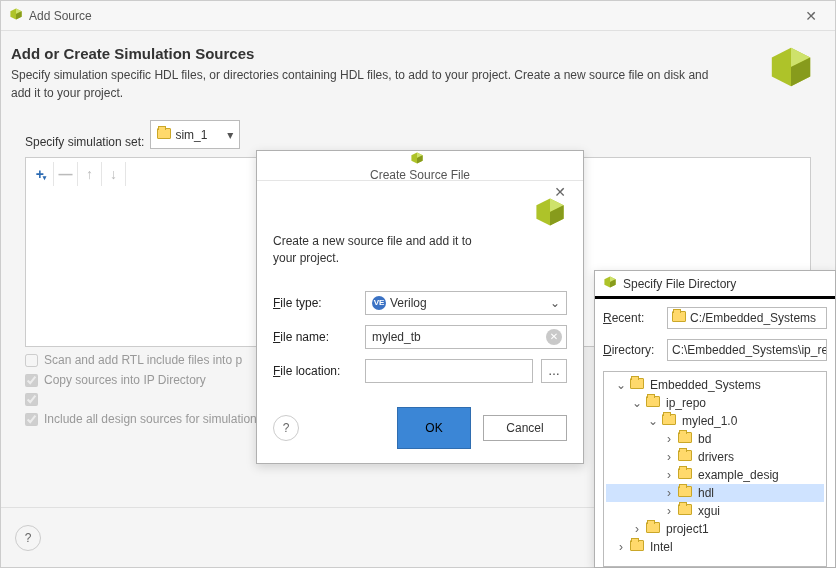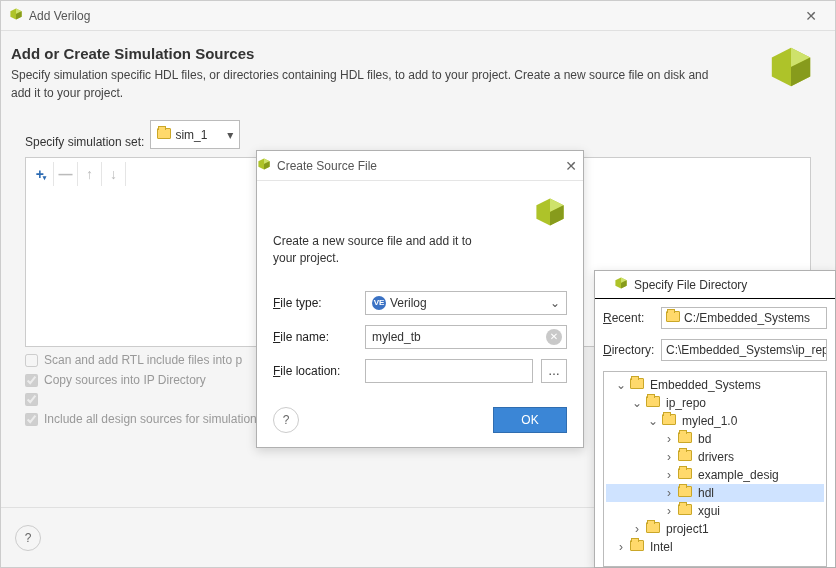--- a/index.html
+++ b/index.html
@@ -36,45 +36,45 @@
 .btn { min-width: 90px; height: 28px; border: 1px solid #aaa; background: #fdfdfd; display:inline-flex; align-items:center; justify-content:center; cursor:pointer; }
 .btn.dis { color: #aaa; border-color:#ccc; }
 
 
 .logo-svg polygon.a { fill:#cee26b; }
 .logo-svg polygon.b { fill:#879b1c; }
 .logo-svg polygon.c { fill:#aec329; }
 
 
 .dialog { position:absolute; left: 256px; top: 150px; width: 328px; background:#fff; border:1px solid #b0b0b0; box-shadow: 0 3px 10px rgba(0,0,0,.15); z-index: 10; }
-.dialog .dtitle { height: 30px; display:flex; align-items:center; padding: 0 0; border-bottom:1px solid #e5e5e5; }
+.dialog .dtitle { height: 30px; display:flex; align-items:center; padding: 0 11px; border-bottom:1px solid #e5e5e5;flex-direction:column; }
 .dialog .dtitle .title { color:#555; }
 .dialog .dclose { margin-left:auto; color:#666; font-size:14px; padding: 2px 6px; cursor:pointer; }
 .dialog .dbody { padding: 14px 16px 14px 16px; }
 .dialog .desc { color:#333; max-width: 220px; line-height:1.4;margin-top:38px; }
 .dialog .corner-logo { float:right; margin-left:8px; }
 .form { margin-top: 24px; }
 .frow { display:flex; align-items:center; gap:8px; margin-bottom:10px; }
 .flabel { width: 84px; color:#222; }
 .flabel .u { text-decoration: underline; }
 .finput { flex:1; height:24px; border:1px solid #bbb; background:#fff; padding:0 6px; display:flex; align-items:center; position:relative; }
 .finput.select { justify-content:space-between; }
 .finput .chev { color:#555; }
 .clearx { position:absolute; right:4px; top:3px; width:16px; height:16px; border-radius:50%; background:#c9c9c9; color:#fff; display:flex; align-items:center; justify-content:center; font-size:10px; }
 .browse { width:26px; height:24px; border:1px solid #bbb; background:#fff; display:flex; align-items:center; justify-content:center; }
 .dialog .dfoot { display:flex; align-items:center; gap:12px; padding: 0 16px 14px 16px; }
 .dialog .dfoot .spacer{ flex:1; }
-.primary { background:#3b86d6; color:#ffffff; border:1px solid #2f6db0; min-width:74px; height:26px; display:flex; align-items:center; justify-content:center; }
+.primary { background:#3b86d6; color:#000000; border:1px solid #2f6db0; min-width:74px; height:42px; display:flex; align-items:center; justify-content:center; }
 .secondary { border:1px solid #aaa; background:#fff; min-width:84px; height:26px; display:flex; align-items:center; justify-content:center; }
 
 
 .dirpanel { position:absolute; left: 594px; top: 270px; width: 242px; height: 298px; background:#fff; border:1px solid #b0b0b0; box-shadow: 0 3px 10px rgba(0,0,0,.15); z-index: 5; overflow:hidden; }
-.dirpanel .ptitle { height:28px; display:flex; align-items:center; padding:0 19px; border-bottom:1px solid #000000; }
+.dirpanel .ptitle { height:28px; display:flex; align-items:center; padding:0 8px; border-bottom:3px solid #000000; }
 .dirpanel .pbody { padding: 8px 8px; }
-.prow { display:flex; align-items:center; margin-bottom:10px; }
+.prow { display:flex; align-items:center; gap:6px; margin-bottom:10px; }
 .prow .plab { width:58px; }
 .pfield { flex:1; height:22px; border:1px solid #bbb; background:#fff; display:flex; align-items:center; gap:4px; padding:0 4px; overflow:hidden; white-space:nowrap; }
 
 .tree { border:1px solid #bbb; height: 196px; overflow:auto; padding:4px 2px; }
 .trow { display:flex; align-items:center; gap:2px; height:18px; padding-left: 0; }
 .trow.sel { background:#cfe3ff; }
 .exp { width:14px; display:inline-flex; justify-content:center; color:#666; cursor:pointer; }
 .ficon { width:16px; height:14px; display:inline-block; }
 .folder { display:inline-block; width:14px; height:11px; background:#ffd96b; border:1px solid #caa728; border-radius:1px; position:relative; }
 .folder::before{ content:""; position:absolute; top:-3px; left:0; width:6px; height:3px; background:#ffd96b; border:1px solid #caa728; border-bottom:none; }
@@ -86,21 +86,21 @@
 
 <div class="window">
   <div class="titlebar">
     <span class="logo">
       <svg class="logo-svg" width="14" height="14" viewBox="0 0 40 40">
           <polygon class="c" points="20,4 36,12 36,28 20,36 4,28 4,12"></polygon>
           <polygon class="a" points="20,4 36,12 20,20"></polygon>
           <polygon class="b" points="20,20 36,12 36,28 20,36"></polygon>
         </svg>
     </span>
-    <span class="title">Add Verilog</span>
+    <span class="title">Add Source</span>
     <span class="close">✕</span>
   </div>
 
   <div class="content">
     <span class="big-logo">
       <svg class="logo-svg" width="48" height="48" viewBox="0 0 40 40">
           <polygon class="c" points="20,4 36,12 36,28 20,36 4,28 4,12"></polygon>
           <polygon class="a" points="20,4 36,12 20,20"></polygon>
           <polygon class="b" points="20,20 36,12 36,28 20,36"></polygon>
         </svg>
@@ -197,20 +197,21 @@
             <span></span>
           </div>
         <div class="browse">…</div>
       </div>
     </div>
   </div>
   <div class="dfoot">
     <div class="helpbtn">?</div>
     <div class="spacer"></div>
     <div class="primary">OK</div>
+    <div class="secondary">Cancel</div>
   </div>
 </div>
 
 <div class="dirpanel">
   <div class="ptitle">
     <span style="margin-right:6px;">
       <svg class="logo-svg" width="14" height="14" viewBox="0 0 40 40">
           <polygon class="c" points="20,4 36,12 36,28 20,36 4,28 4,12"></polygon>
           <polygon class="a" points="20,4 36,12 20,20"></polygon>
           <polygon class="b" points="20,20 36,12 36,28 20,36"></polygon>

